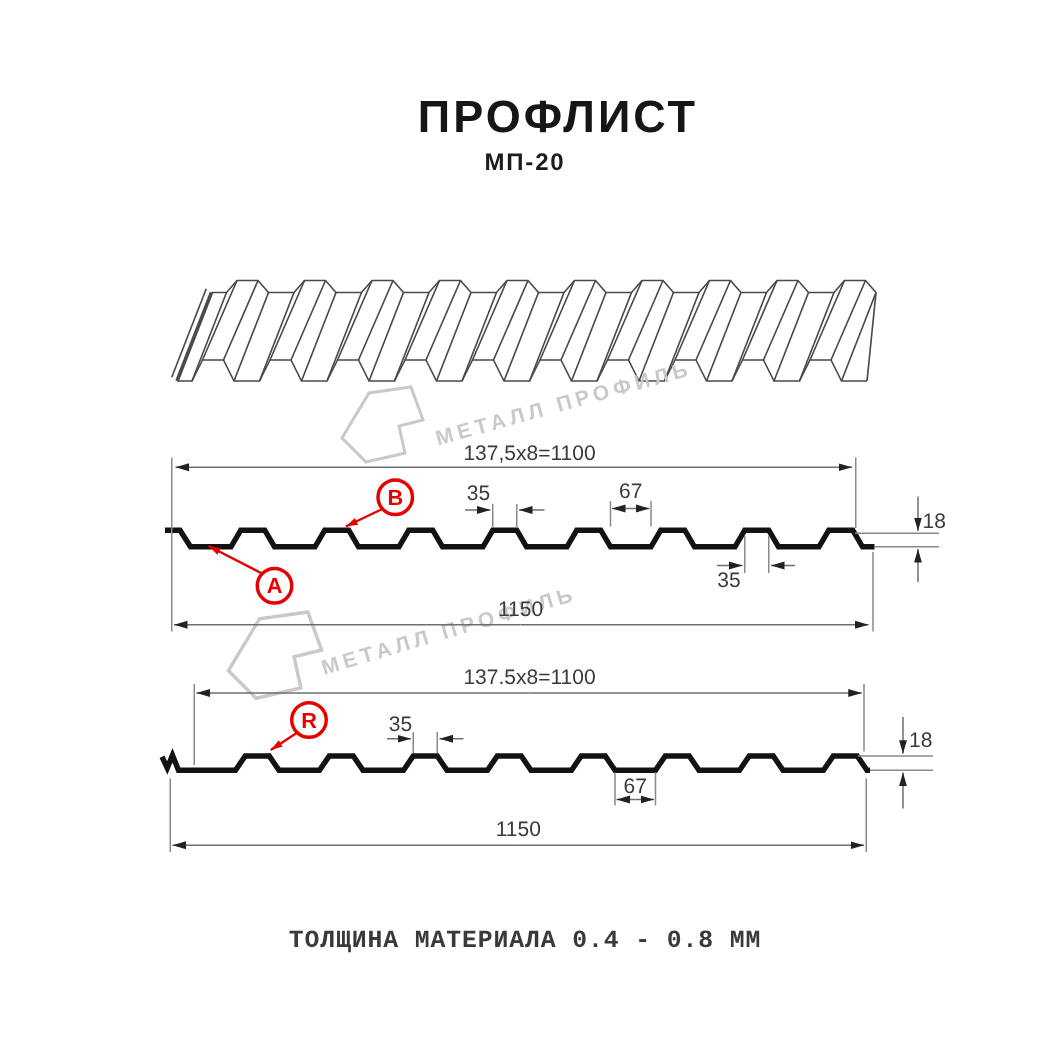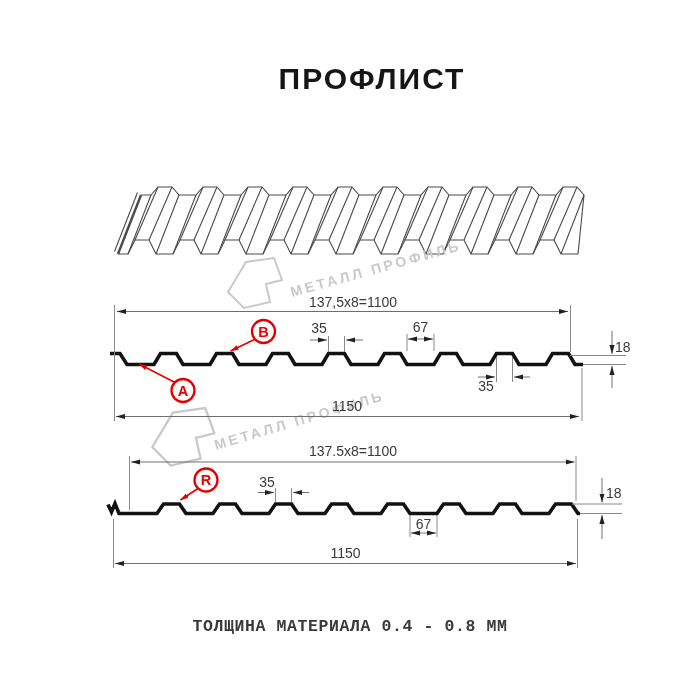--- a/index.html
+++ b/index.html
@@ -22,20 +22,21 @@
   .red-label{fill:#e60000;font-weight:bold;font-size:14.5px;text-anchor:middle;}
   .wm-text{fill:#c9c9c9;font-weight:bold;letter-spacing:3px;}
   .wm-logo{stroke:#c9c9c9;stroke-width:2;fill:none;}
 </style>
 </head>
 <body>
 
 <div id="page">
 
   <div class="title">ПРОФЛИСТ</div>
+  <div class="subtitle">МП-20</div>
 
   <svg width="700" height="700" viewBox="0 0 700 700">
     <defs>
       <marker id="mA" markerWidth="11" markerHeight="8" refX="9" refY="3.5" orient="auto" markerUnits="userSpaceOnUse">
         <path d="M0,0.9 L9,3.5 L0,6.1 Z" fill="#222"></path>
       </marker>
       <marker id="mR" markerWidth="10" markerHeight="8" refX="8" refY="3.5" orient="auto" markerUnits="userSpaceOnUse">
         <path d="M0,1 L8,3.5 L0,6 Z" fill="#e60000"></path>
       </marker>
     </defs>

